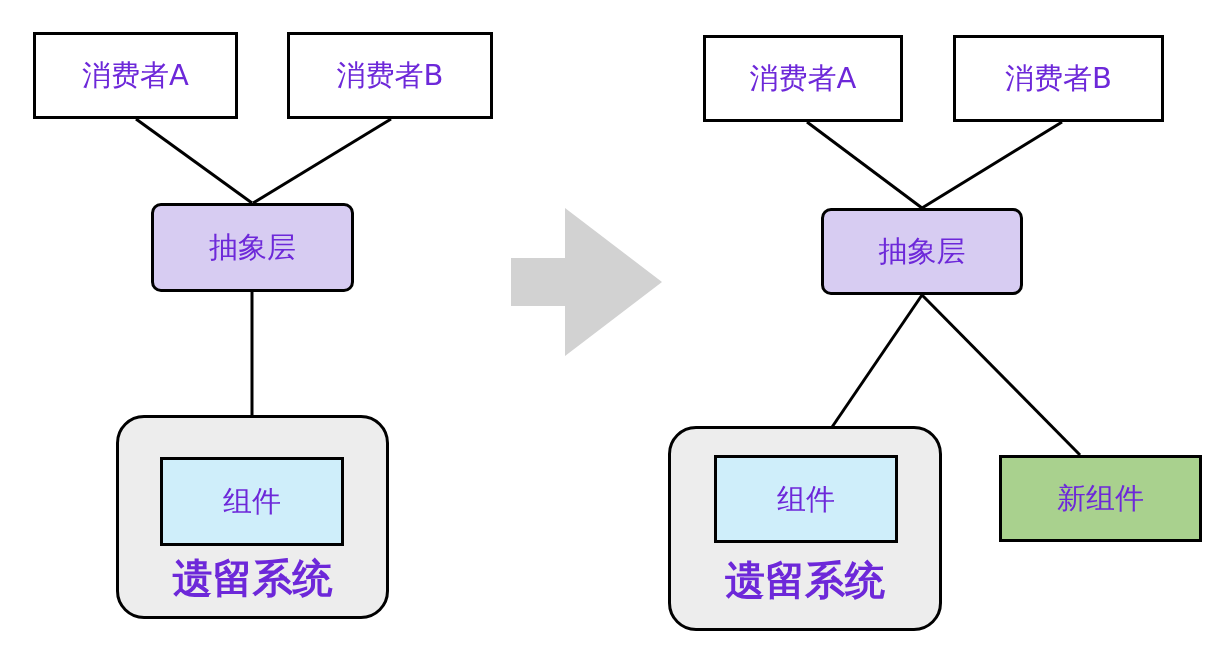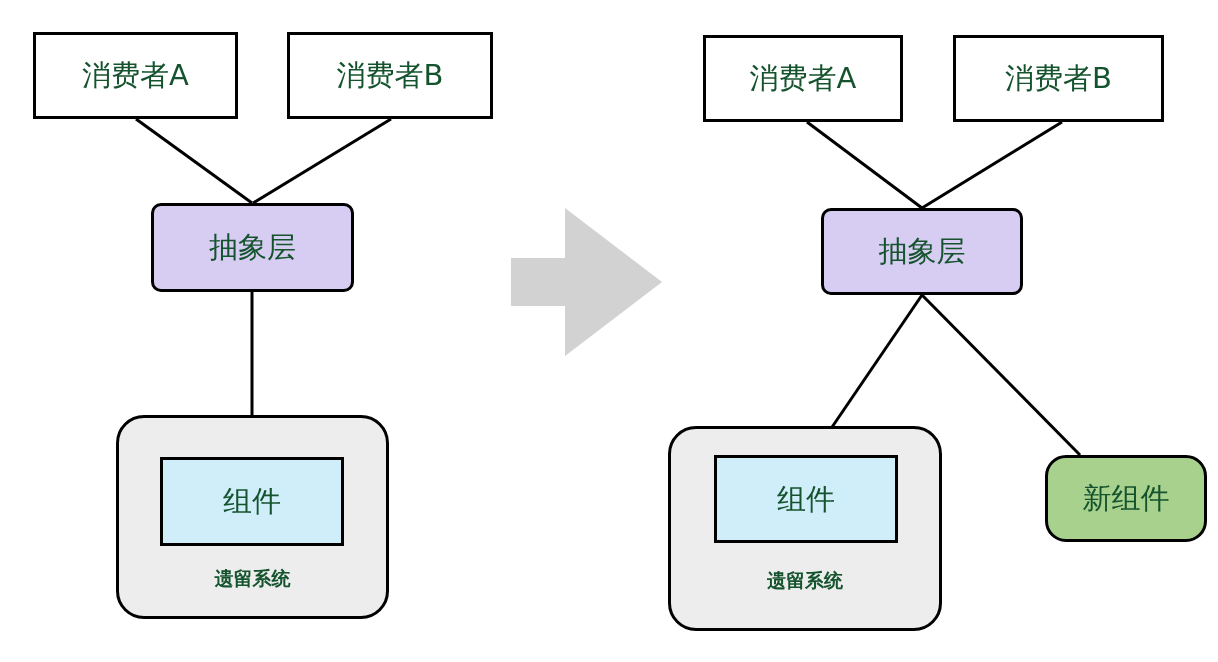--- a/index.html
+++ b/index.html
@@ -2,21 +2,21 @@
 <html><head>
 <meta charset="utf-8">
 <style>
   html, body { margin: 0; padding: 0; background: #ffffff; }
   .canvas {
     position: relative;
     width: 1218px;
     height: 662px;
     background: #ffffff;
     font-family: "DejaVu Sans", "Liberation Sans", sans-serif;
-    color: #14532d;
+    color: #6d28d9;
     overflow: hidden;
   }
   svg.connectors {
     position: absolute;
     left: 0; top: 0;
     width: 1218px; height: 662px;
     display: block;
   }
   .connector {
     stroke: #000000;
@@ -40,21 +40,21 @@
     position: absolute;
     box-sizing: border-box;
     border: 3px solid #000000;
     border-radius: 28px;
   }
   .container-label {
     position: absolute;
     display: flex;
     align-items: center;
     justify-content: center;
-    font-size: 19px;
+    font-size: 40px;
     font-weight: bold;
     line-height: 1;
     text-align: center;
   }
 </style>
 </head>
 <body>
 
 <div class="canvas">
 
@@ -112,18 +112,18 @@
     <div class="container-node" style="left: 668px; top: 426px; width: 274px; height: 205px; background-color: rgb(237, 237, 237);"></div>
 
     <div class="node rect-node" style="left: 714px; top: 455px; width: 184px; height: 88px; background-color: rgb(207, 238, 250);">
       <span>组件</span>
     </div>
 
     <div class="container-label" style="left:668px; top:555px; width:274px; height:50px;">
       <span>遗留系统</span>
     </div>
 
-    <div class="node rect-node" style="left: 1045px; top: 455px; width: 162px; height: 87px; background-color: rgb(169, 209, 142); border-radius: 21px;">
+    <div class="node rect-node" style="left: 999px; top: 455px; width: 203px; height: 87px; background-color: rgb(169, 209, 142);">
       <span>新组件</span>
     </div>
   </div>
 
 </div>
 
 </body></html>

